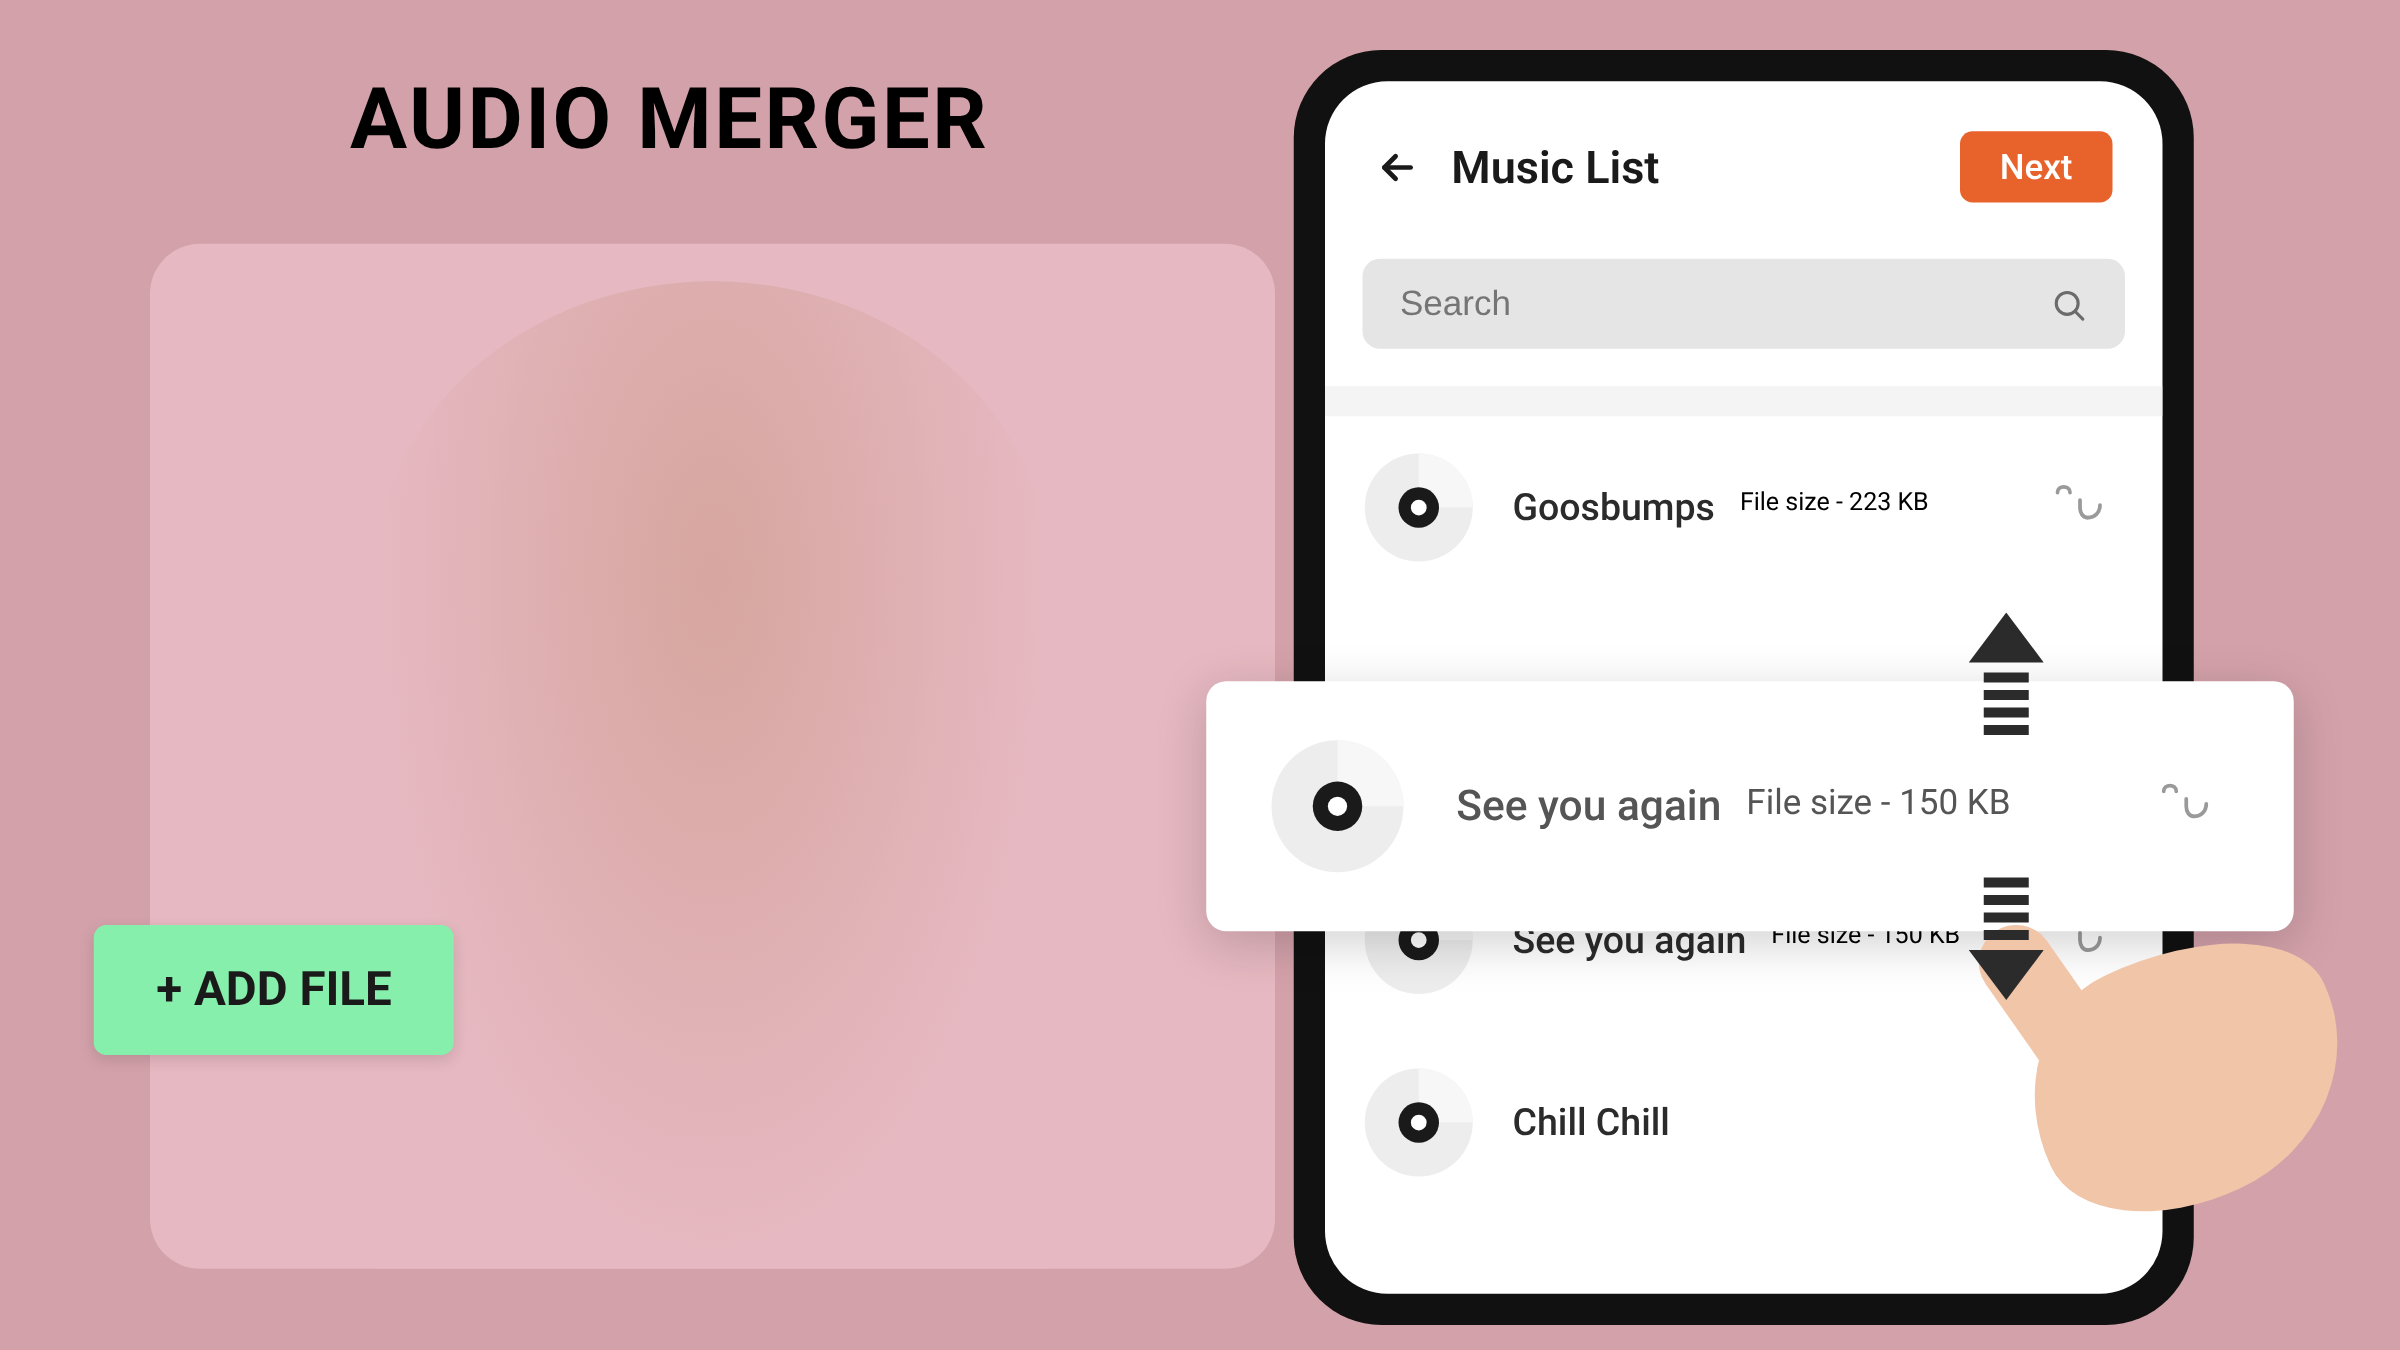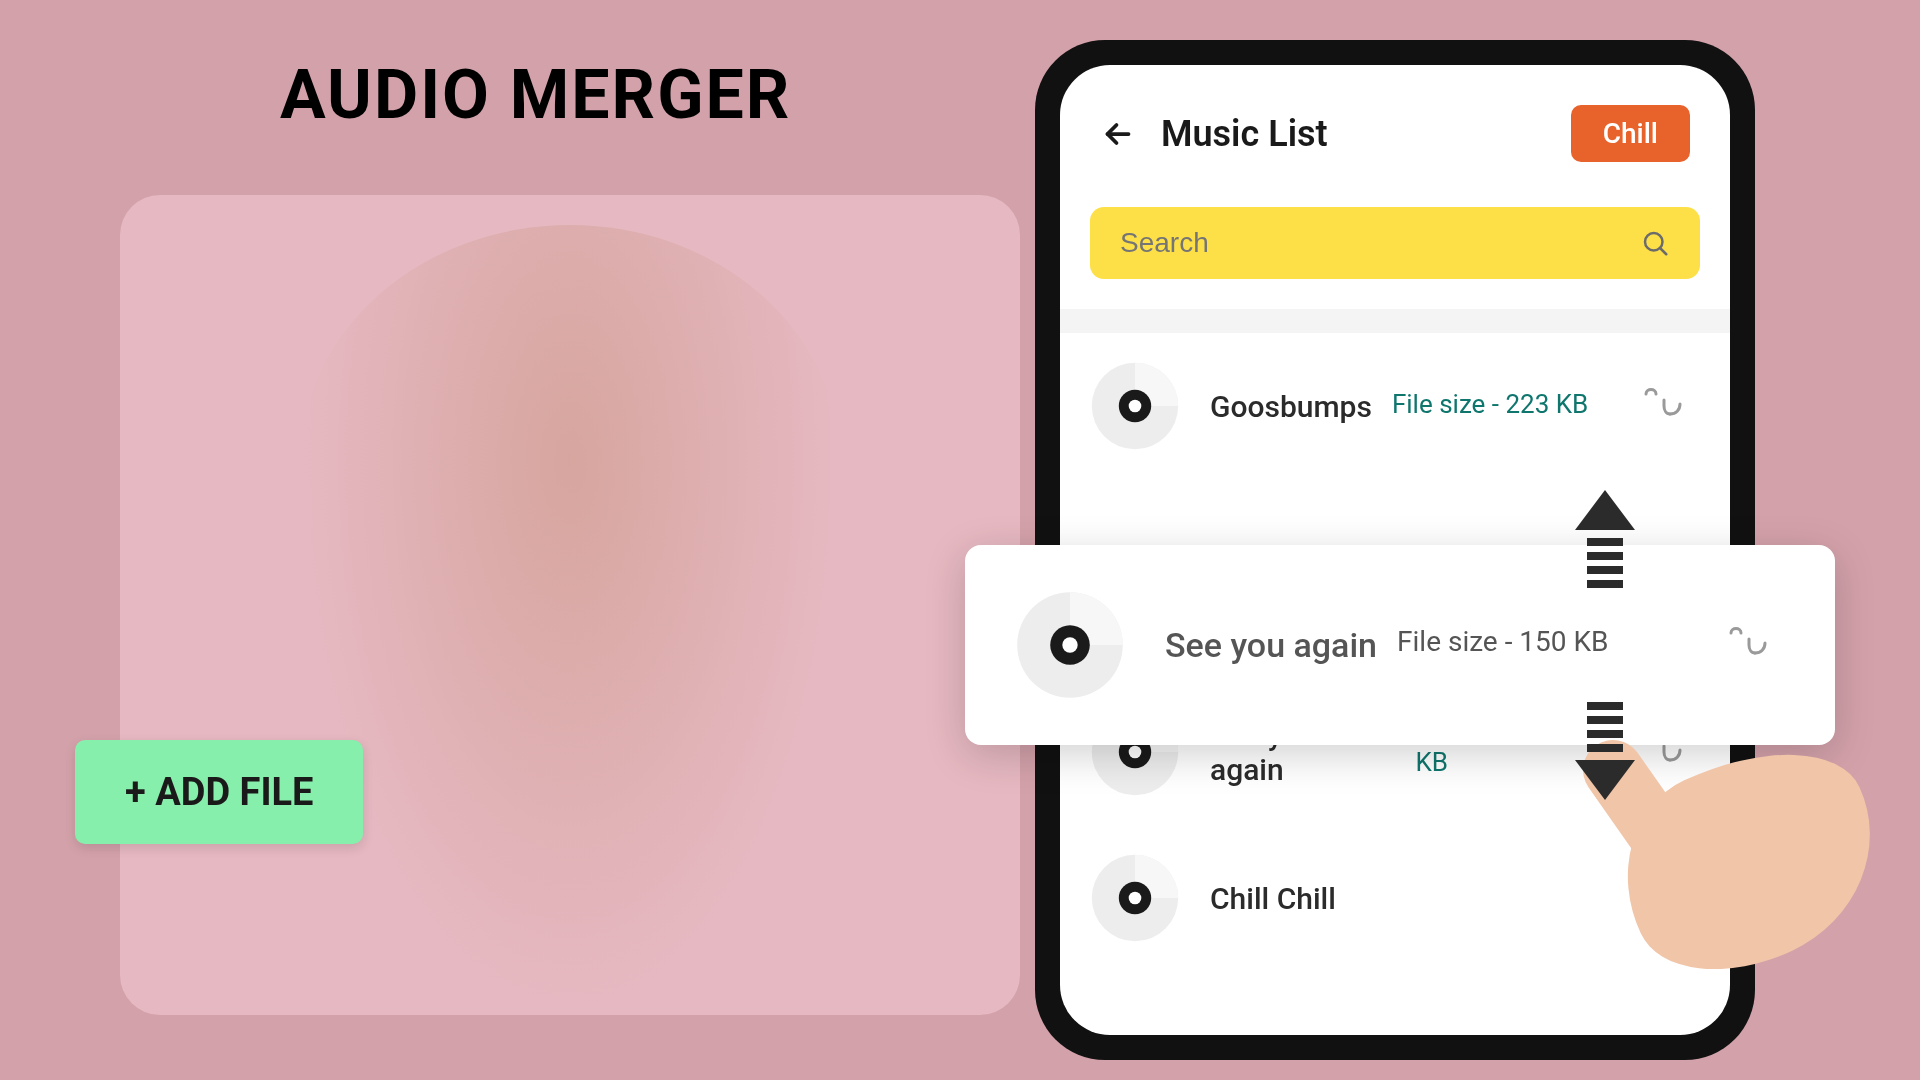--- a/index.html
+++ b/index.html
@@ -91,24 +91,24 @@
     background: #e8622c;
     color: #fff;
     font-size: 28px;
     font-weight: 500;
     padding: 12px 32px;
     border-radius: 10px;
     cursor: pointer;
   }
   .search-bar {
     margin: 20px 30px 30px;
-    background: #fde047;
+    background: #e5e5e5;
     border-radius: 14px;
     display: flex;
-    align-items: center;
+    align-items: flex-end;
     padding: 20px 30px;
   }
   .search-input {
     flex: 1;
     border: none;
     background: transparent;
     font-size: 28px;
     color: #6b6b6b;
     outline: none;
   }
@@ -142,22 +142,22 @@
     display: flex;
     flex-direction: row;
     gap: 20px;
   }
   .music-title {
     font-size: 30px;
     font-weight: 500;
     color: #2b2b2b;
   }
   .music-size {
-    font-size: 26px;
-    color: #0f766e;
+    font-size: 20px;
+    color: #000000;
   }
   .drag-handle {
     width: 50px;
     height: 40px;
     color: #9a9a9a;
     cursor: grab;
   }
 
   .dragging-overlay {
     position: absolute;
@@ -225,21 +225,21 @@
 
 <div class="phone">
   <div class="phone-screen">
 
     <div class="phone-header">
       <svg class="back-icon" viewBox="0 0 24 24" fill="none" stroke="#1a1a1a" stroke-width="2.5" stroke-linecap="round" stroke-linejoin="round">
         <path d="M19 12H5"></path>
           <path d="M11 18l-6-6 6-6"></path>
       </svg>
       <div class="screen-title">Music List</div>
-      <div class="next-button">Chill</div>
+      <div class="next-button">Next</div>
     </div>
 
     <div class="search-bar">
       <input class="search-input" placeholder="Search" style="">
       <svg class="search-icon" viewBox="0 0 24 24" fill="none" stroke="currentColor" stroke-width="2" stroke-linecap="round">
         <circle cx="11" cy="11" r="7"></circle>
           <path d="M21 21l-5-5"></path>
       </svg>
     </div>
 

